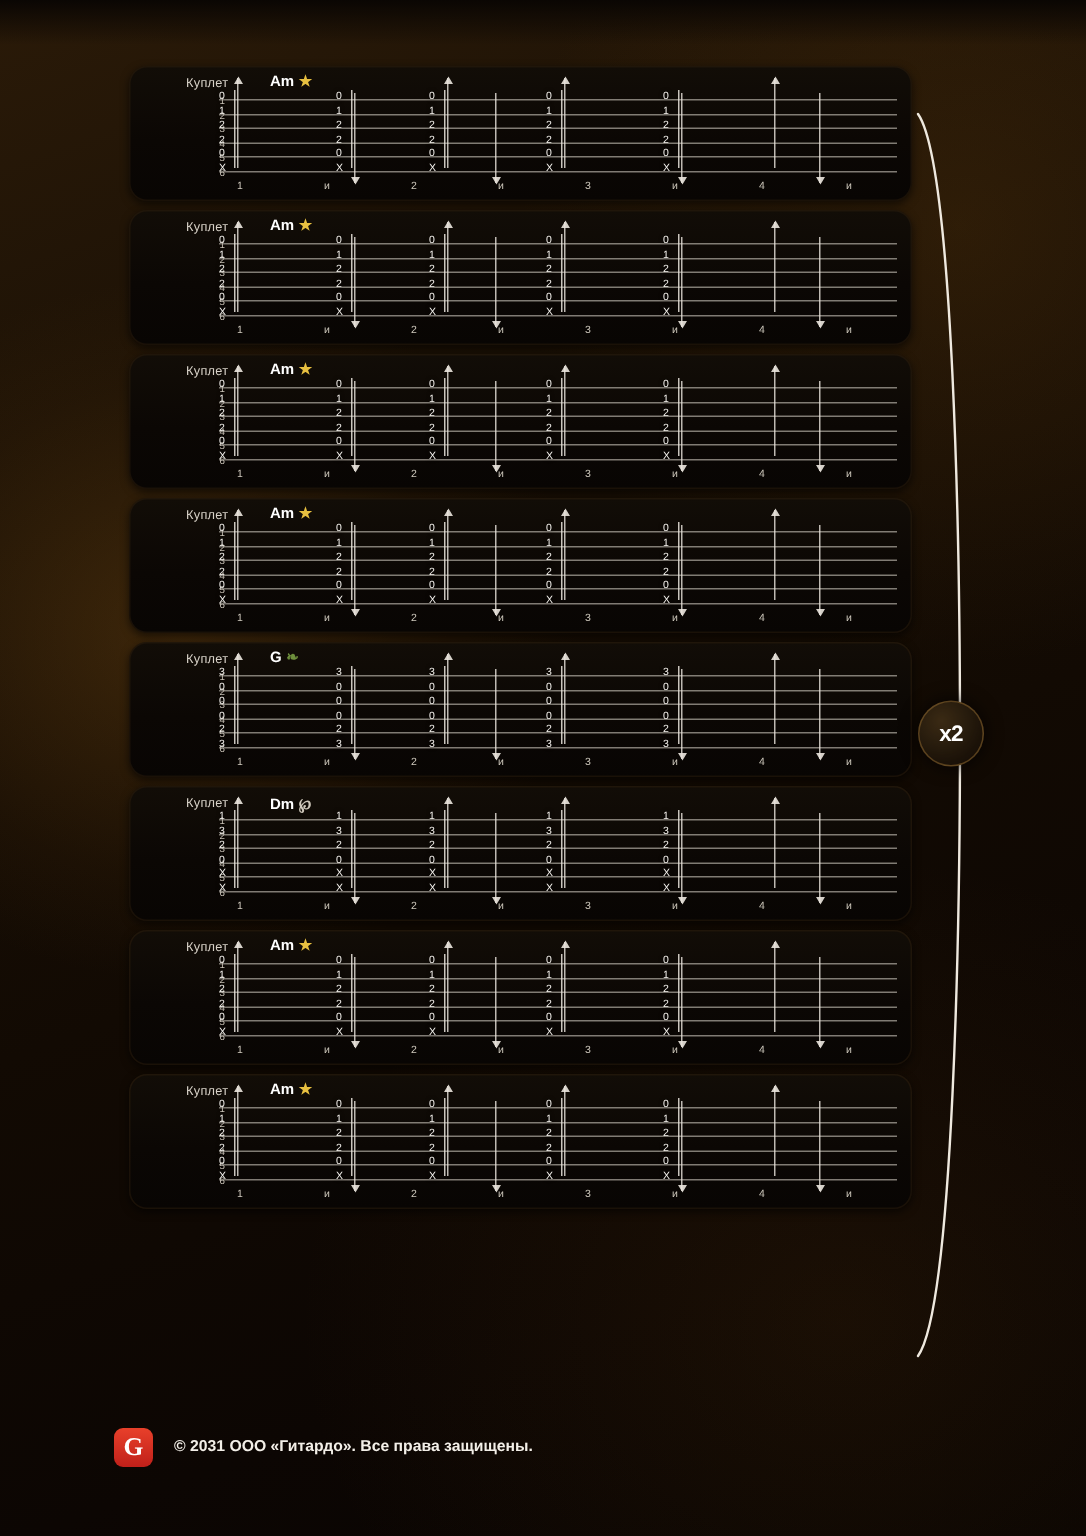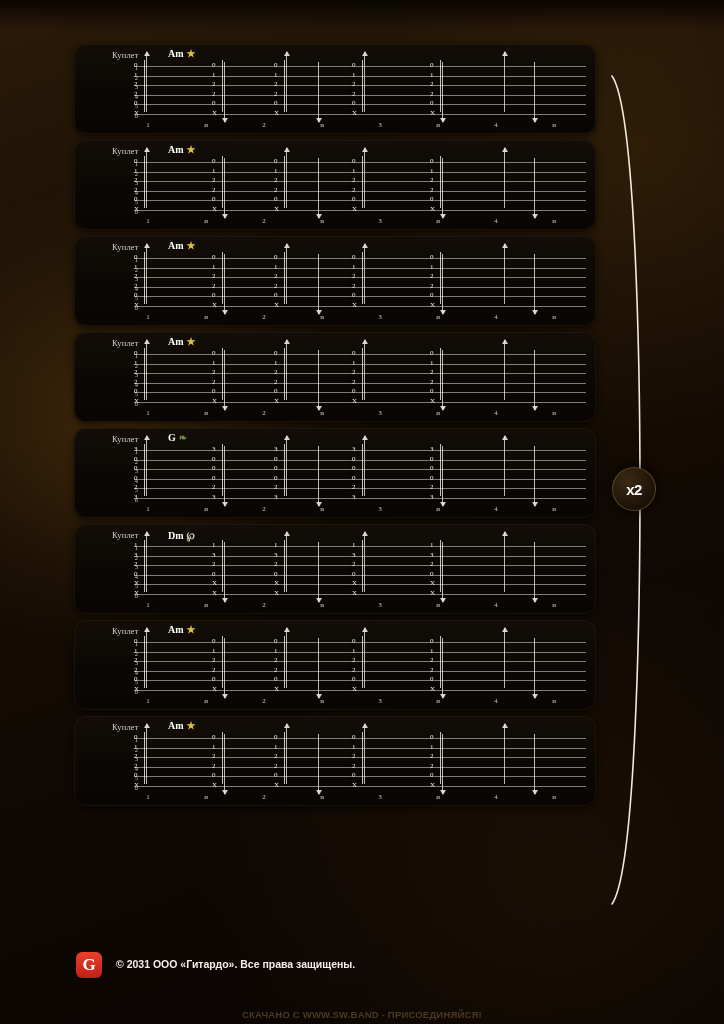--- a/index.html
+++ b/index.html
@@ -26,23 +26,22 @@
   
   #topband {
     position: absolute;
     top: 0; left: 0; right: 0; height: 30px;
     background: linear-gradient(180deg, #0a0603 0%, rgba(10,6,3,0.0) 100%);
     pointer-events: none;
   }
   #staves {
     position: absolute;
     top: 44px;
-    left: 74px;
+    left: 86px;
     width: 522px;
-    font-family: Liberation Serif, serif;
   }
   .stave {
     position: relative;
     height: 90px;
     margin-bottom: 6px;
     border-radius: 12px;
     background: linear-gradient(180deg, #120d07 0%, #0b0704 55%, #080503 100%);
     box-shadow: 0 0 0 1px rgba(60,40,16,0.35) inset, 0 2px 6px rgba(0,0,0,0.6);
   }
   .stave-head {
@@ -824,15 +823,14 @@
   <div id="repeat">
     <svg width="60" height="840" viewBox="0 0 60 840">
       <path d="M2 6 C 26 40, 30 300, 30 420 C 30 540, 26 800, 2 834" fill="none" stroke="#efe9df" stroke-width="1.6" stroke-linecap="round"></path>
     </svg>
   </div>
   <div id="x2">x2</div>
 
   <div id="footer">
     <div id="logo">G</div>
     <div id="copyright">© 2031 ООО «Гитардо». Все права защищены.</div>
-    <div id="watermark">СКАЧАНО С WWW.SW.BAND - ПРИСОЕДИНЯЙСЯ!</div>
   </div>
 </div>
 
 </body></html>

